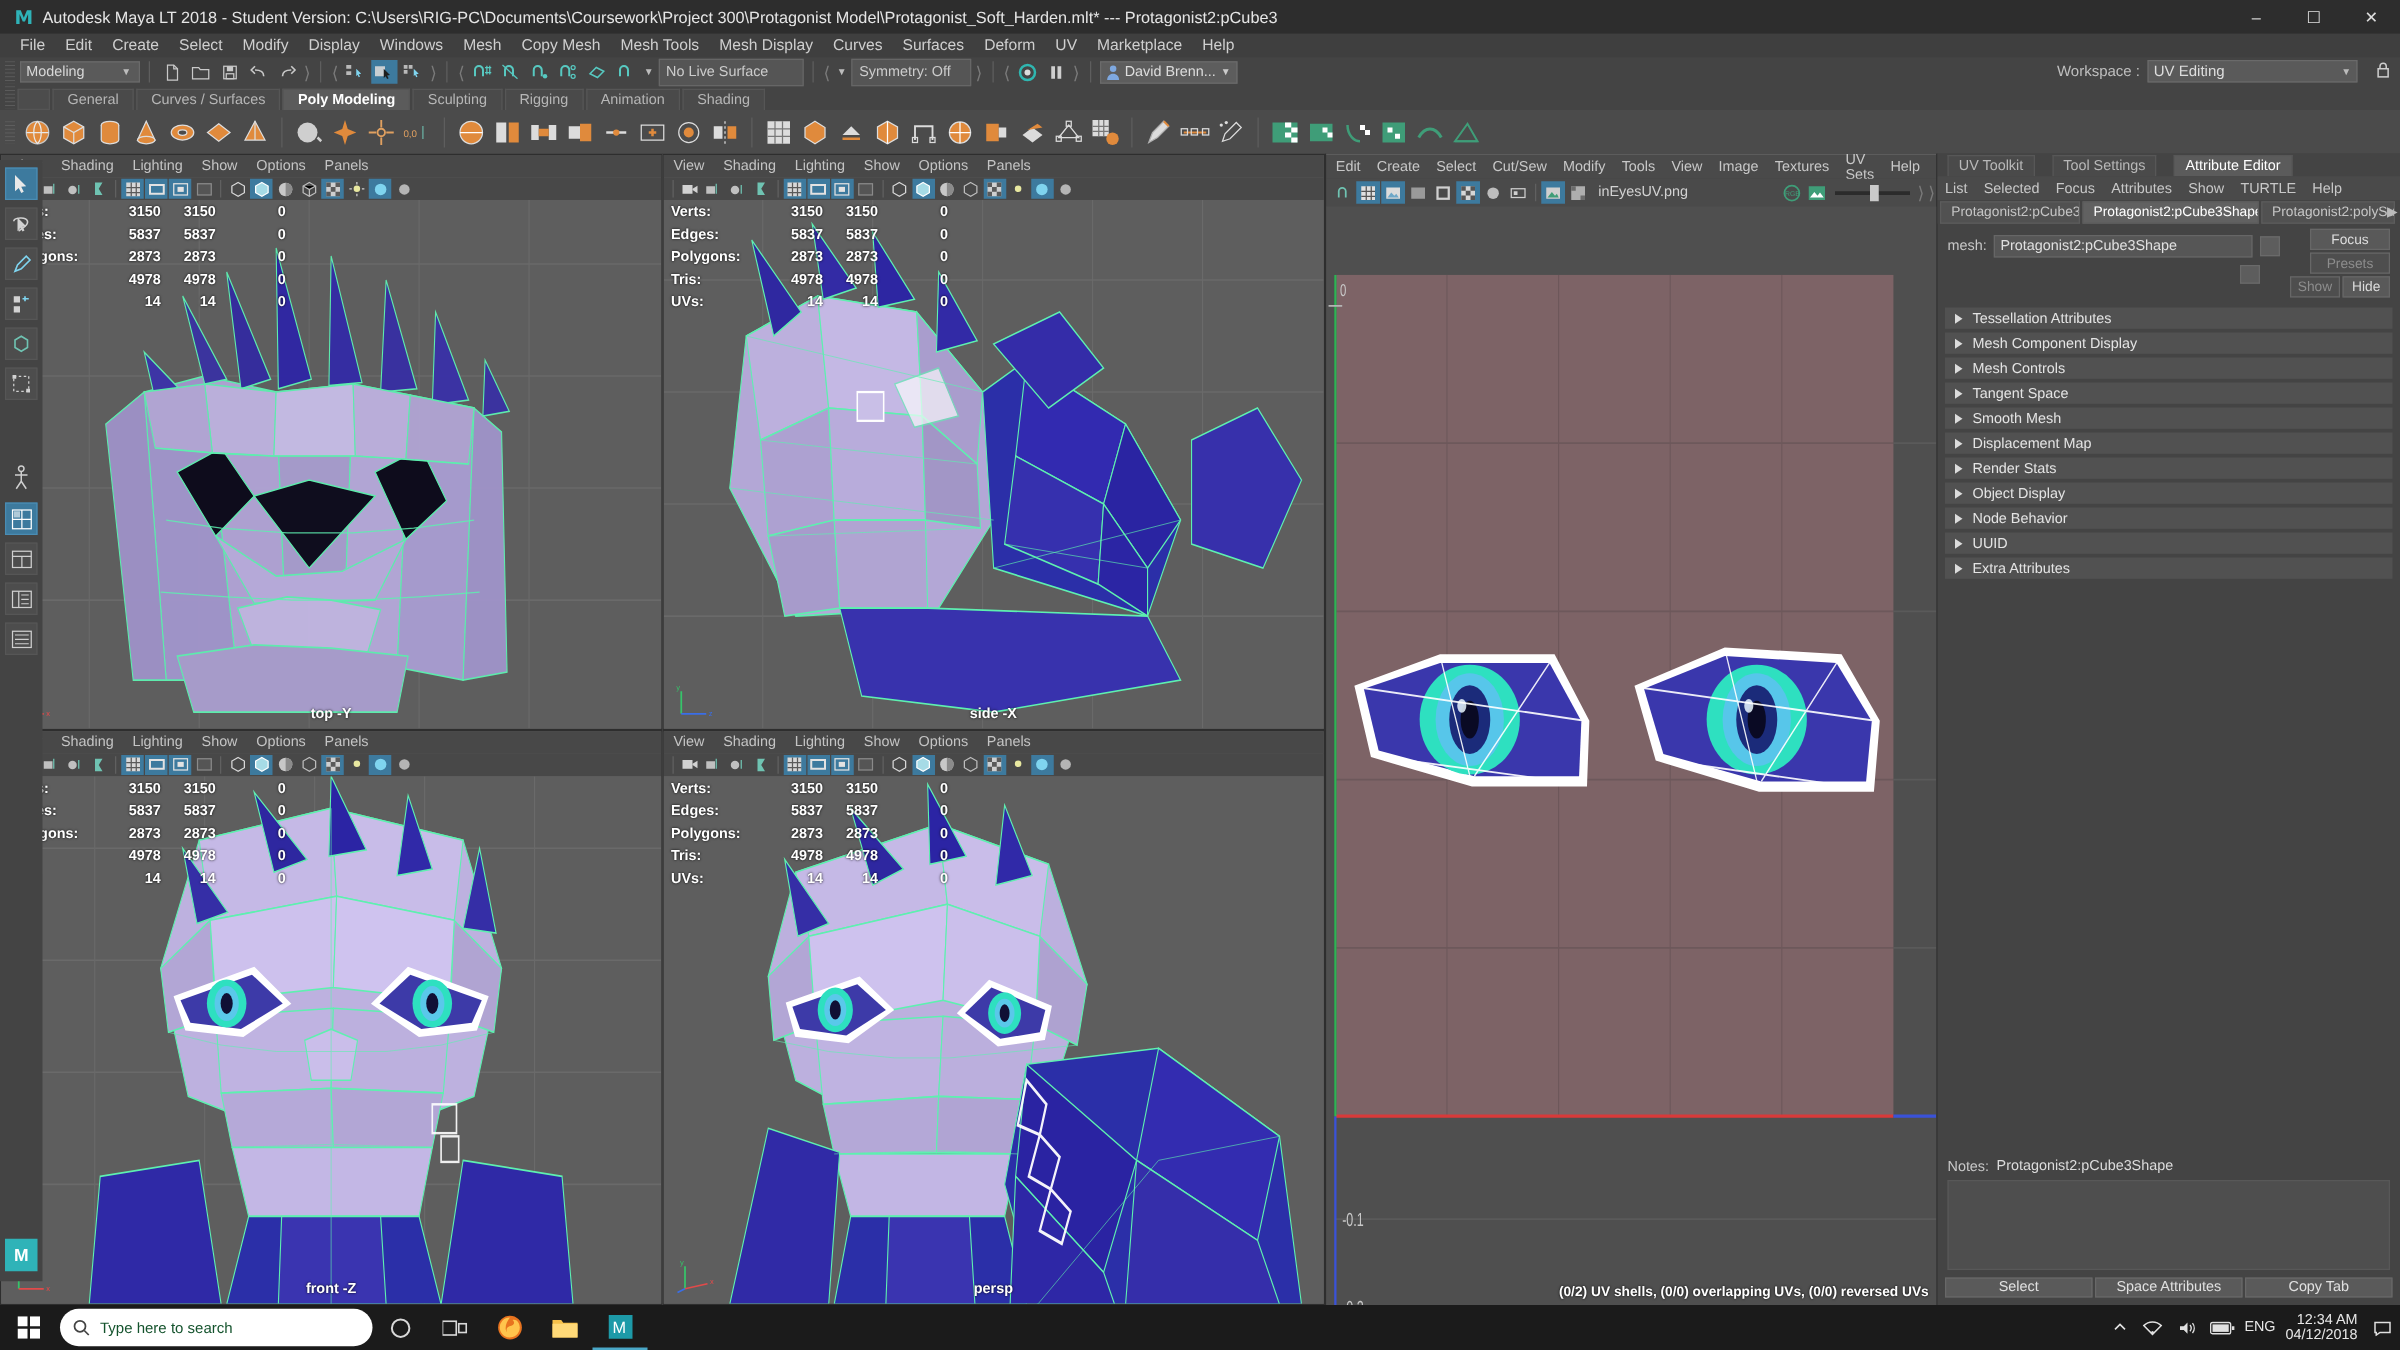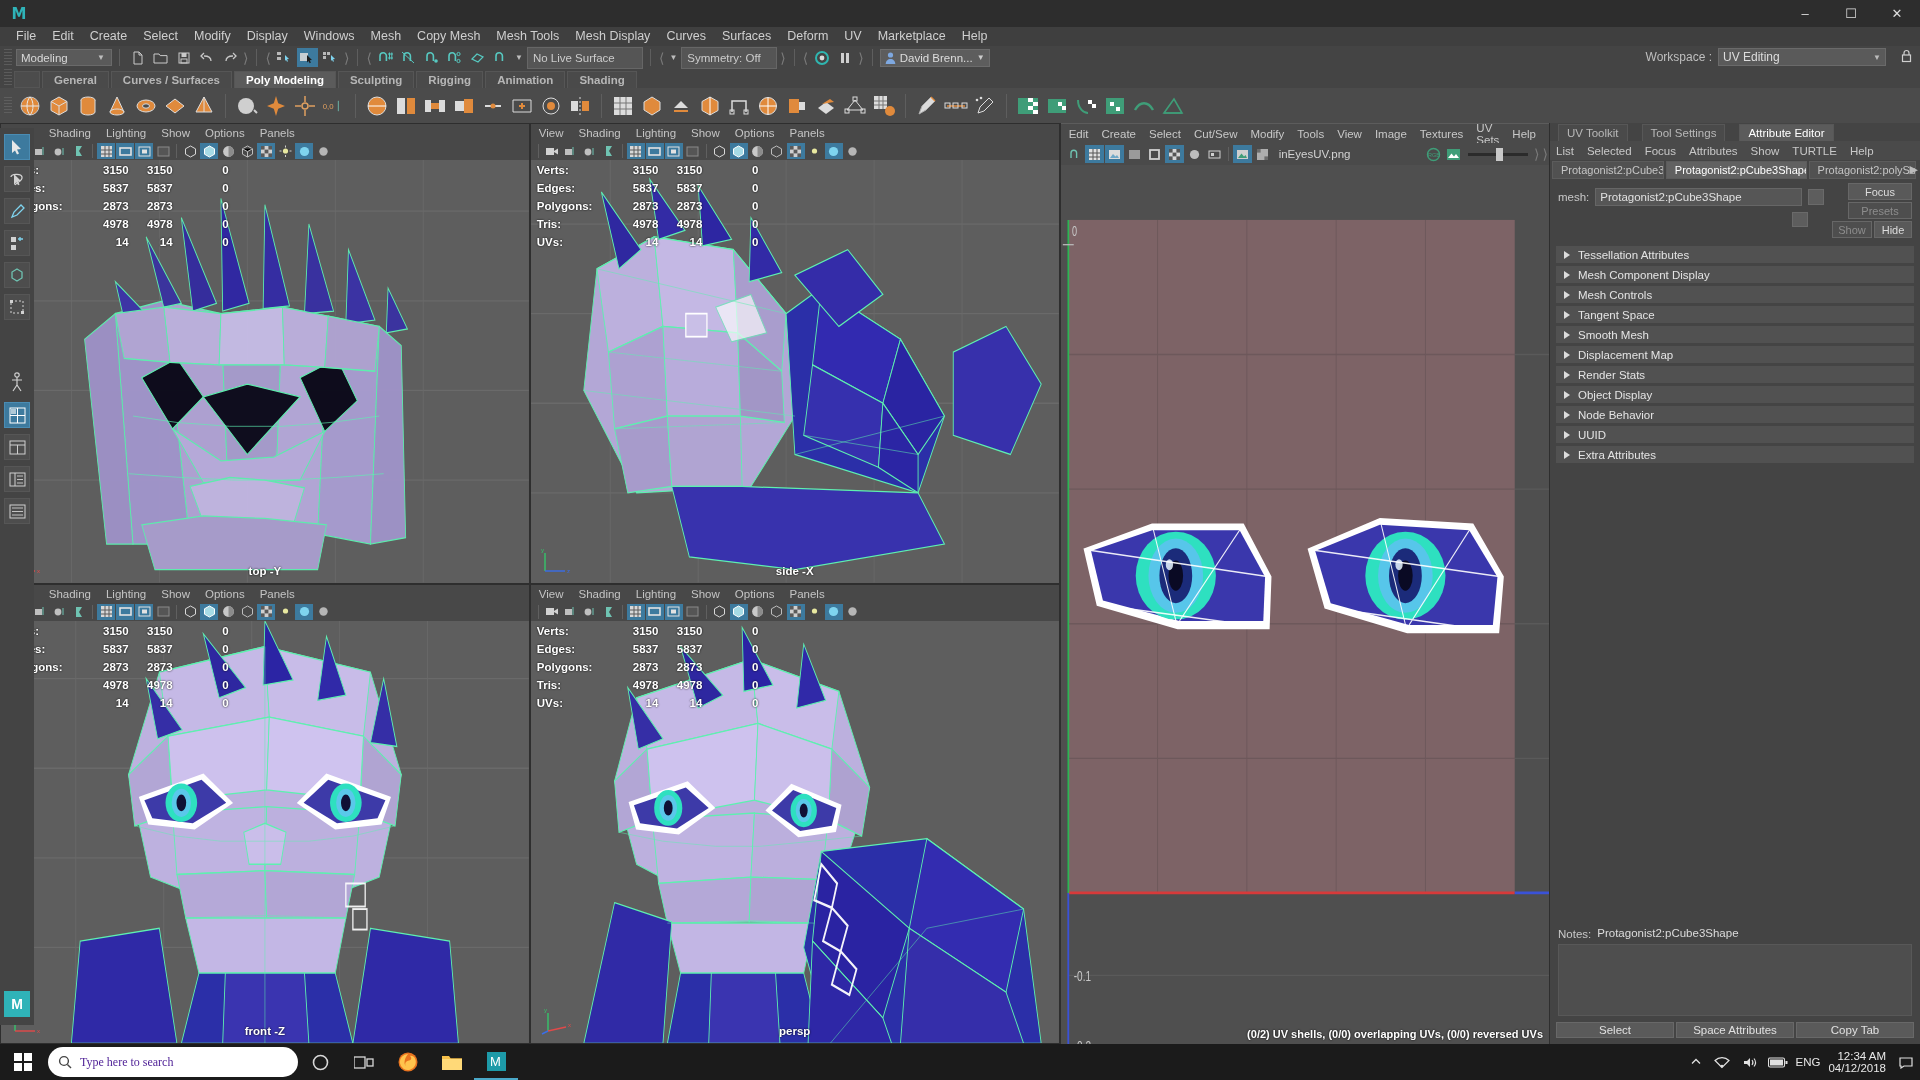--- a/index.html
+++ b/index.html
@@ -72,21 +72,21 @@
     padding:0 4px;font-size:12px;color:#ddd;
   }
   .lockicon{ position:absolute; right:8px; top:3px; color:#cfcfcf; font-size:13px;}
 
   
   .shelfbar{ height:19px; background:#444; display:flex; align-items:flex-end; flex:none; padding-left:4px;}
   .shelfbar .gripper{margin-bottom:1px;}
   .shelfcorner{ width:26px; height:17px; background:#4c4c4c; border:1px solid #555;}
   .shelftab{
     height:17px; background:#4a4a4a; border:1px solid #565656; border-bottom:none;
-    padding:0 11px; font-size:11.5px; color:#b6b6b6; line-height:16px; margin-left:2px;font-weight:bold;
+    padding:0 11px; font-size:11.5px; color:#b6b6b6; line-height:16px; margin-left:2px;
   }
   .shelftab.active{ background:#5b5b5b; color:#fff; font-weight:bold; }
 
   
   .shelfrow{ height:35px; background:#4b4b4b; display:flex; align-items:center; flex:none; padding-left:4px; gap:3px;}
   .shelficon{ width:26px;height:26px; border-radius:2px; display:flex;align-items:center;justify-content:center;}
   .shelfsep{ width:1px;height:24px;background:#5e5e5e;margin:0 5px;}
 
   
   .main{ flex:1; display:flex; background:#444; min-height:0; }
@@ -176,35 +176,36 @@
              color:#c0c0c0; padding-left:10px; gap:0;}
   .mellabel{ margin-left:auto; }
   .melrow{ height:19px; display:flex; align-items:center; gap:6px; }
   .melfield{ width:255px;height:15px;background:#5b5b5b;border:1px solid #6a6a6a;}
   .result{ font-size:11.5px;color:#c0c0c0; }
 
   
   .taskbar{ height:36px; background:#1b1b1b; display:flex; align-items:center; flex:none; color:#e8e8e8;}
   .startbtn{ width:46px;height:36px;display:flex;align-items:center;justify-content:center;}
   .searchbox{ width:250px;height:30px;background:#fff;border-radius:15px;display:flex;align-items:center;
-              gap:8px;padding:0 10px;margin-left:2px;color:#4c1d95;font-size:12px;font-family:Liberation Serif, serif;}
+              gap:8px;padding:0 10px;margin-left:2px;color:#14532d;font-size:12px;}
   .tbicon{ width:44px;height:36px;display:flex;align-items:center;justify-content:center;}
   .tray{ margin-left:auto; display:flex;align-items:center;gap:8px;padding-right:6px;font-size:11.5px;}
   .clock{ display:flex;flex-direction:column;align-items:flex-end;line-height:12px;font-size:11.5px;padding-right:4px;}
   .notifbtn{ width:16px;height:36px;display:flex;align-items:center;justify-content:center;}
 
   .ico{ display:block; }
 </style>
 </head>
 <body>
 
 <div class="app">
 
   <div class="titlebar">
     <div class="logo">M</div>
+    <div class="ttxt">Autodesk Maya LT 2018 - Student Version: C:\Users\RIG-PC\Documents\Coursework\Project 300\Protagonist Model\Protagonist_Soft_Harden.mlt*   ---   Protagonist2:pCube3</div>
     <div class="spacer"></div>
     <div class="winbtns">
       <div class="winbtn">–</div>
       <div class="winbtn">☐</div>
       <div class="winbtn close">✕</div>
     </div>
   </div>
 
   <div class="menubar">
     <span class="mi">File</span>

